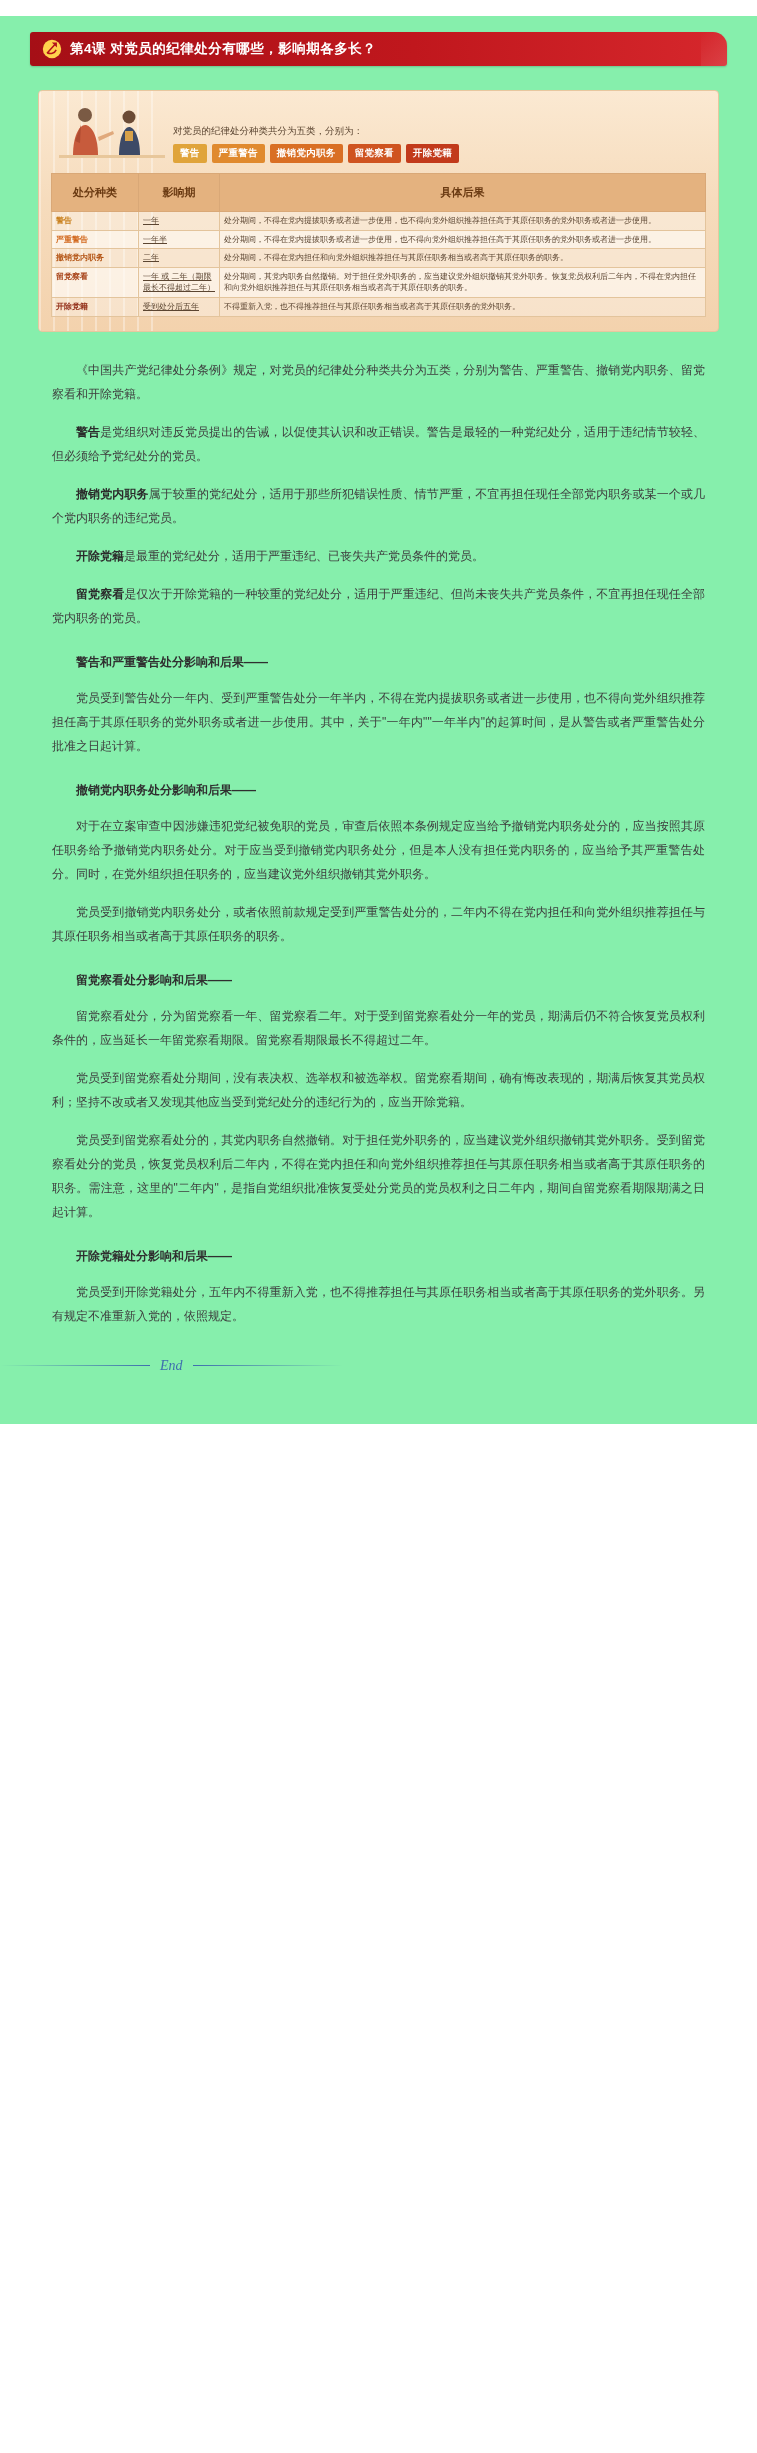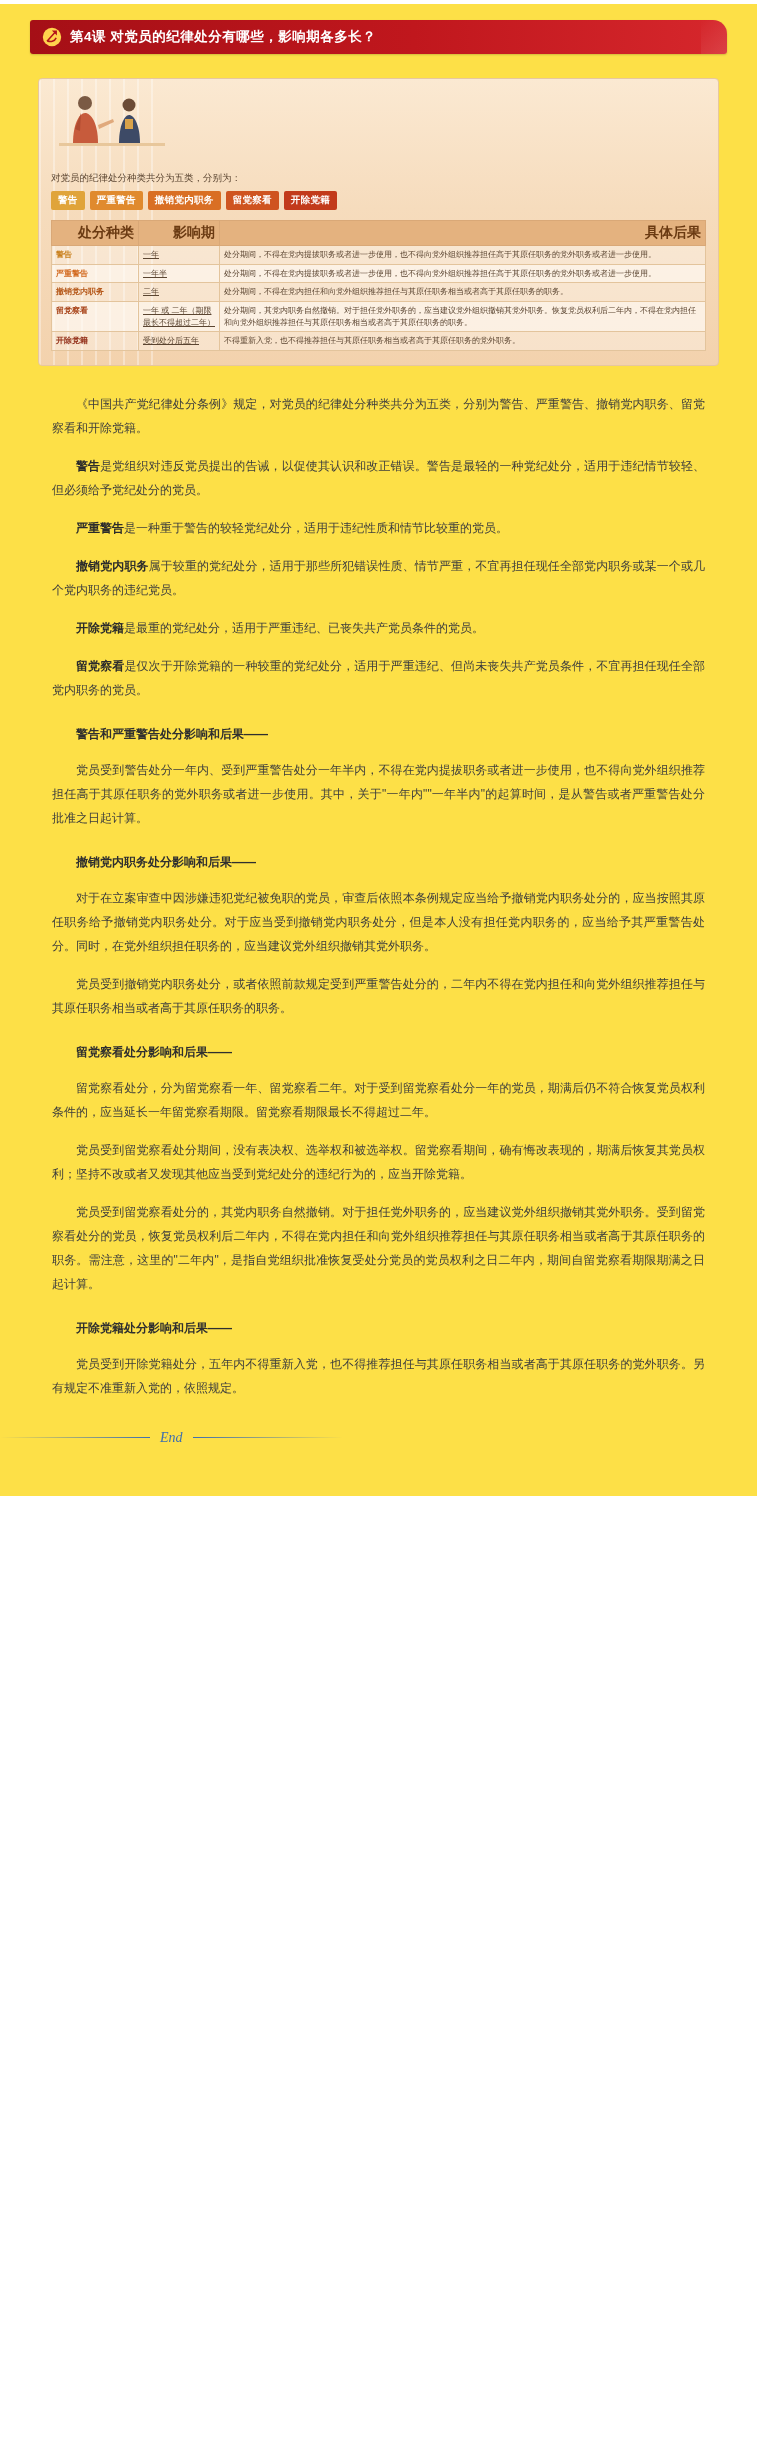--- a/index.html
+++ b/index.html
@@ -7,22 +7,22 @@
     padding: 0;
   }
   body {
     width: 757px;
     background: #ffffff;
     font-family: "Liberation Sans", sans-serif;
     color: #3a3a3a;
   }
   .page {
     width: 757px;
-    margin: 4px auto;
-    background: #fde047;
+    margin: 16px auto;
+    background: #86efac;
     position: relative;
     padding-bottom: 40px;
   }
 
   
   .header-wrap {
     padding: 16px 30px 0 30px;
   }
   .header-bar {
     position: relative;
@@ -72,25 +72,24 @@
   .info-card:before {
     content: "";
     position: absolute;
     left: 0; top: 0; bottom: 0;
     width: 120px;
     background: repeating-linear-gradient(90deg, rgba(255,255,255,0.35) 0 2px, rgba(255,255,255,0) 2px 14px);
     pointer-events: none;
   }
   .info-top {
     display: flex;
-    align-items: flex-start;
-    gap: 16px;
+    align-items: flex-end;
+    gap: 0;
     position: relative;
     z-index: 2;
-    flex-direction: column;
   }
   .figures {
     width: 122px;
     height: 62px;
     position: relative;
     flex: 0 0 auto;
   }
   .info-right {
     flex: 1 1 auto;
     padding-top: 4px;
@@ -124,23 +123,23 @@
     position: relative;
     z-index: 2;
     font-size: 8px;
     background: rgba(255,255,255,0.35);
   }
   table.punish th {
     background: #e4b27f;
     color: #6a3a12;
     font-weight: bold;
     border: 1px solid #d9a877;
-    padding: 3px 4px;
-    text-align: right;
-    font-size: 14px;
+    padding: 11px 4px;
+    text-align: center;
+    font-size: 11px;
   }
   table.punish td {
     border: 1px solid #e3c49c;
     padding: 3px 4px;
     vertical-align: top;
     line-height: 1.45;
     color: #5b4531;
   }
   table.punish td.c-type {
     width: 78px;
@@ -288,21 +287,20 @@
       </tbody>
     </table>
   </div>
 
   <div class="content">
 
     <p><span>《中国共产党纪律处分条例》规定，对党员的纪律处分种类共分为五类，分别为警告、严重警告、撤销党内职务、留党察看和开除党籍。</span></p>
 
     <p><span class="lead">警告</span><span>是党组织对违反党员提出的告诫，以促使其认识和改正错误。警告是最轻的一种党纪处分，适用于违纪情节较轻、但必须给予党纪处分的党员。</span></p>
 
-    <p><span class="lead">严重警告</span><span>是一种重于警告的较轻党纪处分，适用于违纪性质和情节比较重的党员。</span></p>
 
     <p><span class="lead">撤销党内职务</span><span>属于较重的党纪处分，适用于那些所犯错误性质、情节严重，不宜再担任现任全部党内职务或某一个或几个党内职务的违纪党员。</span></p>
 
     <p><span class="lead">开除党籍</span><span>是最重的党纪处分，适用于严重违纪、已丧失共产党员条件的党员。</span></p>
 
     <p><span class="lead">留党察看</span><span>是仅次于开除党籍的一种较重的党纪处分，适用于严重违纪、但尚未丧失共产党员条件，不宜再担任现任全部党内职务的党员。</span></p>
 
     <p class="sec-head">警告和严重警告处分影响和后果——</p>
     <p>党员受到警告处分一年内、受到严重警告处分一年半内，不得在党内提拔职务或者进一步使用，也不得向党外组织推荐担任高于其原任职务的党外职务或者进一步使用。其中，关于"一年内""一年半内"的起算时间，是从警告或者严重警告处分批准之日起计算。</p>
 

